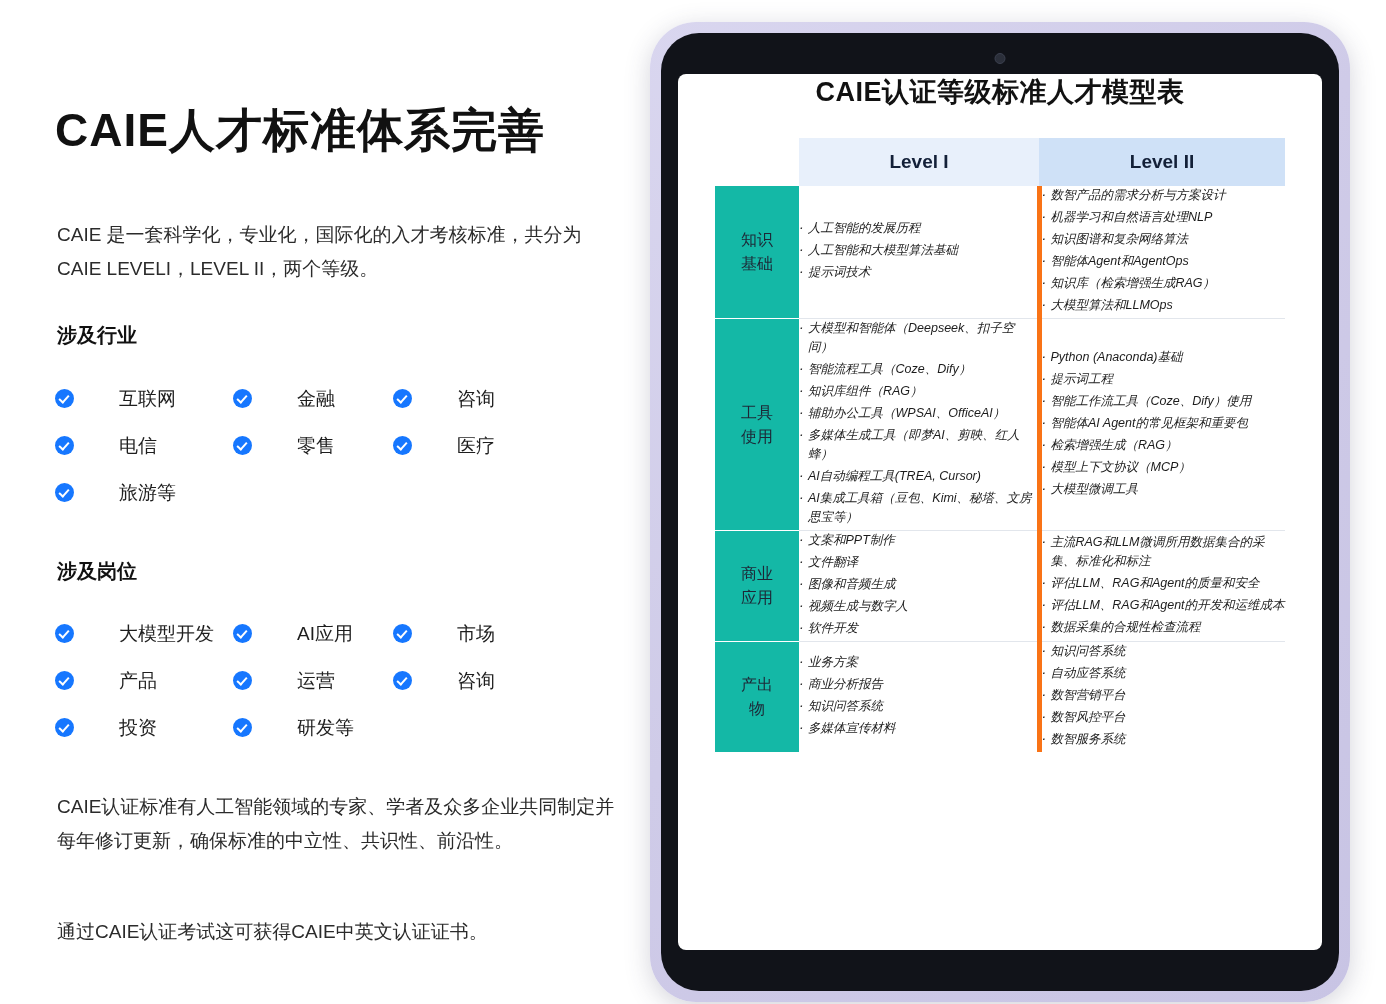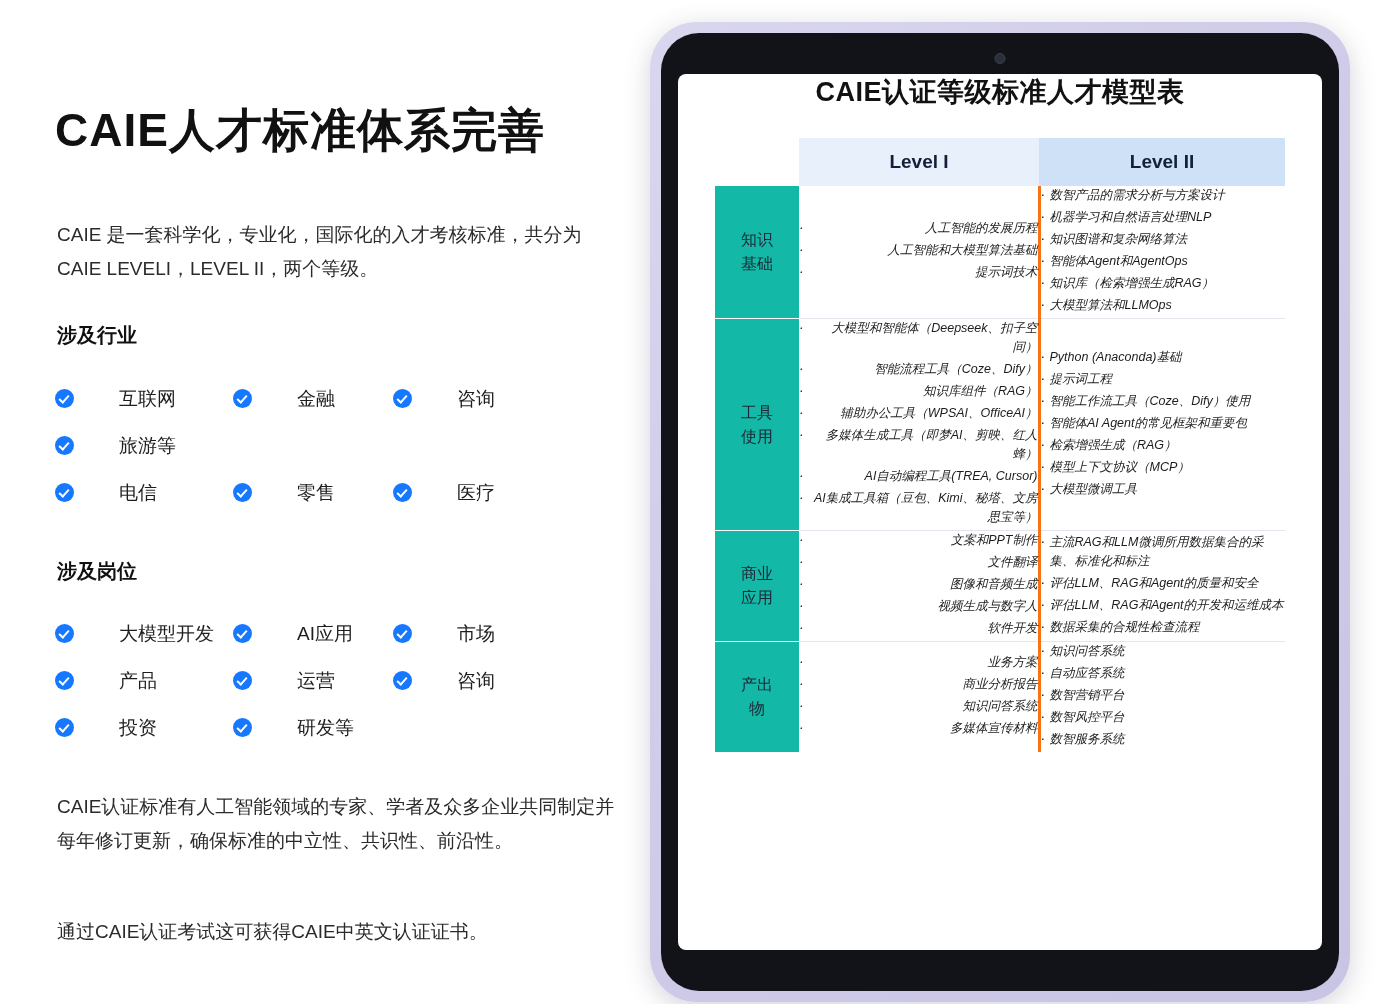--- a/index.html
+++ b/index.html
@@ -196,22 +196,21 @@
     font-size: 16px;
     line-height: 24px;
     color: #1d2736;
     border-bottom: 1px solid #ffffff;
   }
   .cell {
     border-bottom: 1px solid #e2e6ec;
     padding: 14px 12px 14px 10px;
   }
   .cell.mid {
-    border-right: 3px solid #f97316;
-    text-align: right;
+    border-right: 5px solid #f97316;
   }
   .bullets {
     margin: 0;
     padding: 0;
     list-style: none;
     font-style: italic;
   }
   .bullets li {
     font-size: 12.5px;
     line-height: 19px;
@@ -253,35 +252,35 @@
         <span>金融</span>
       </div>
       <div class="chip chip-col-2">
         <span class="check-icon"></span>
         <span>咨询</span>
       </div>
     </div>
     <div class="chip-row">
       <div class="chip chip-col-0">
         <span class="check-icon"></span>
+        <span>电信</span>
+      </div>
+      <div class="chip chip-col-1">
+        <span class="check-icon"></span>
+        <span>零售</span>
+      </div>
+      <div class="chip chip-col-2">
+        <span class="check-icon"></span>
+        <span>医疗</span>
+      </div>
+    </div>
+    <div class="chip-row">
+      <div class="chip chip-col-0">
+        <span class="check-icon"></span>
         <span>旅游等</span>
-      </div>
-    </div>
-    <div class="chip-row">
-      <div class="chip chip-col-0">
-        <span class="check-icon"></span>
-        <span>电信</span>
-      </div>
-      <div class="chip chip-col-1">
-        <span class="check-icon"></span>
-        <span>零售</span>
-      </div>
-      <div class="chip chip-col-2">
-        <span class="check-icon"></span>
-        <span>医疗</span>
       </div>
     </div>
   </div>
 
   <div class="section-heading roles">涉及岗位</div>
 
   <div class="chip-grid roles">
     <div class="chip-row">
       <div class="chip chip-col-0">
         <span class="check-icon"></span>

